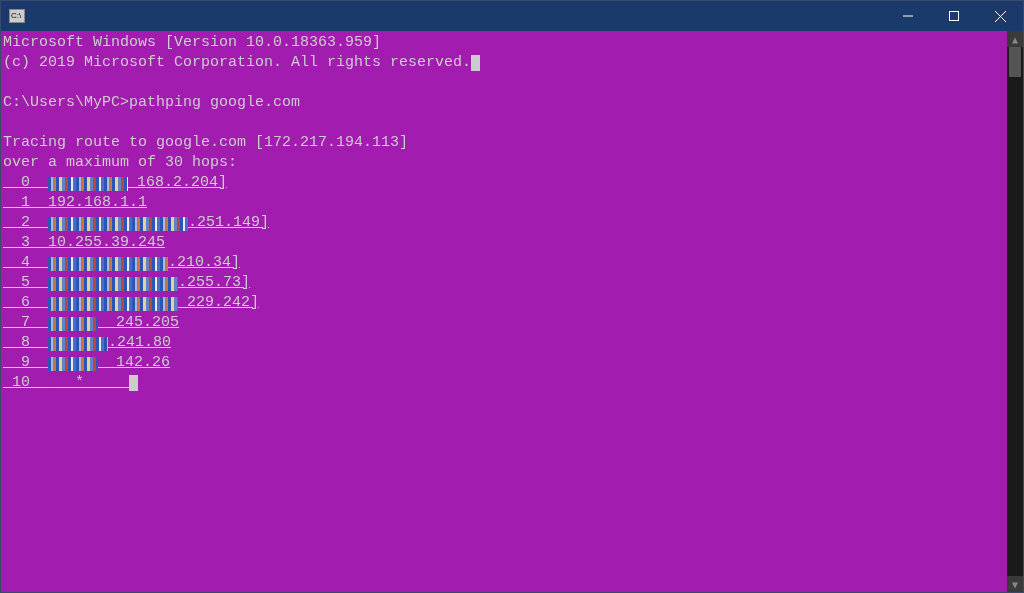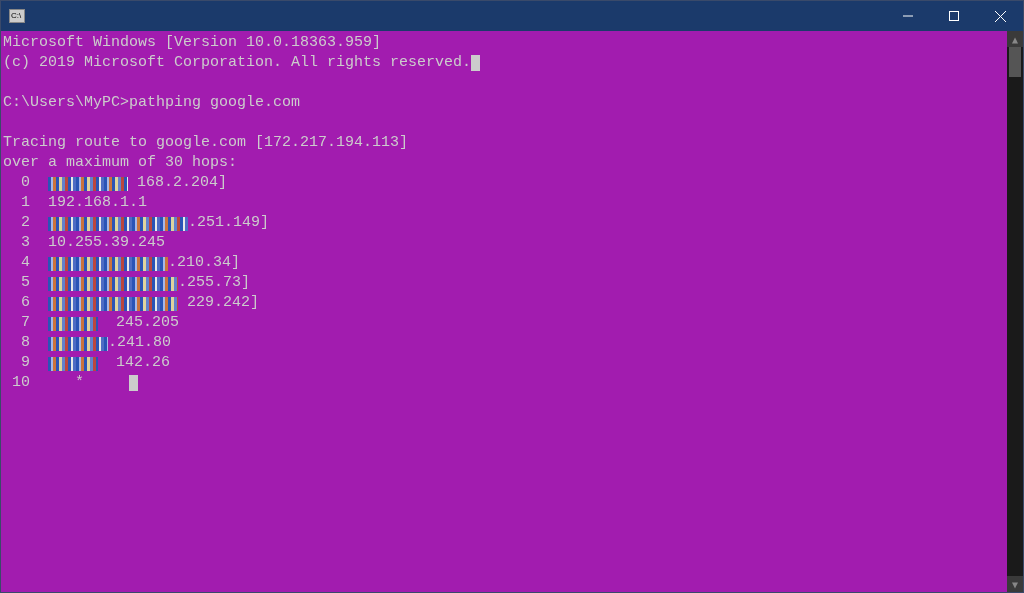--- a/index.html
+++ b/index.html
@@ -108,21 +108,21 @@
     .pix {
       display: inline-block;
       vertical-align: text-bottom;
       height: 14px;
       background: repeating-linear-gradient(90deg,
         #3a5fb5 0 3px, #a7b6e0 3px 5px, #c77a4a 5px 8px, #3a5fb5 8px 11px,
         #d9cfa0 11px 14px, #6b86c9 14px 17px, #b9534c 17px 20px, #3a5fb5 20px 23px,
         #e2e2e2 23px 25px, #5a74c1 25px 28px);
       filter: contrast(1.2) brightness(0.95);
     }
-    .hop { display: block; }
+    .hop { display: block; text-decoration: underline; }
   </style>
 </head>
 <body>
 
 <div class="window">
   <div class="titlebar">
     <div class="titlebar-icon">C:\</div>
     <div class="titlebar-spacer"></div>
     <div class="win-btn">
       <svg width="10" height="10" viewBox="0 0 10 10">

